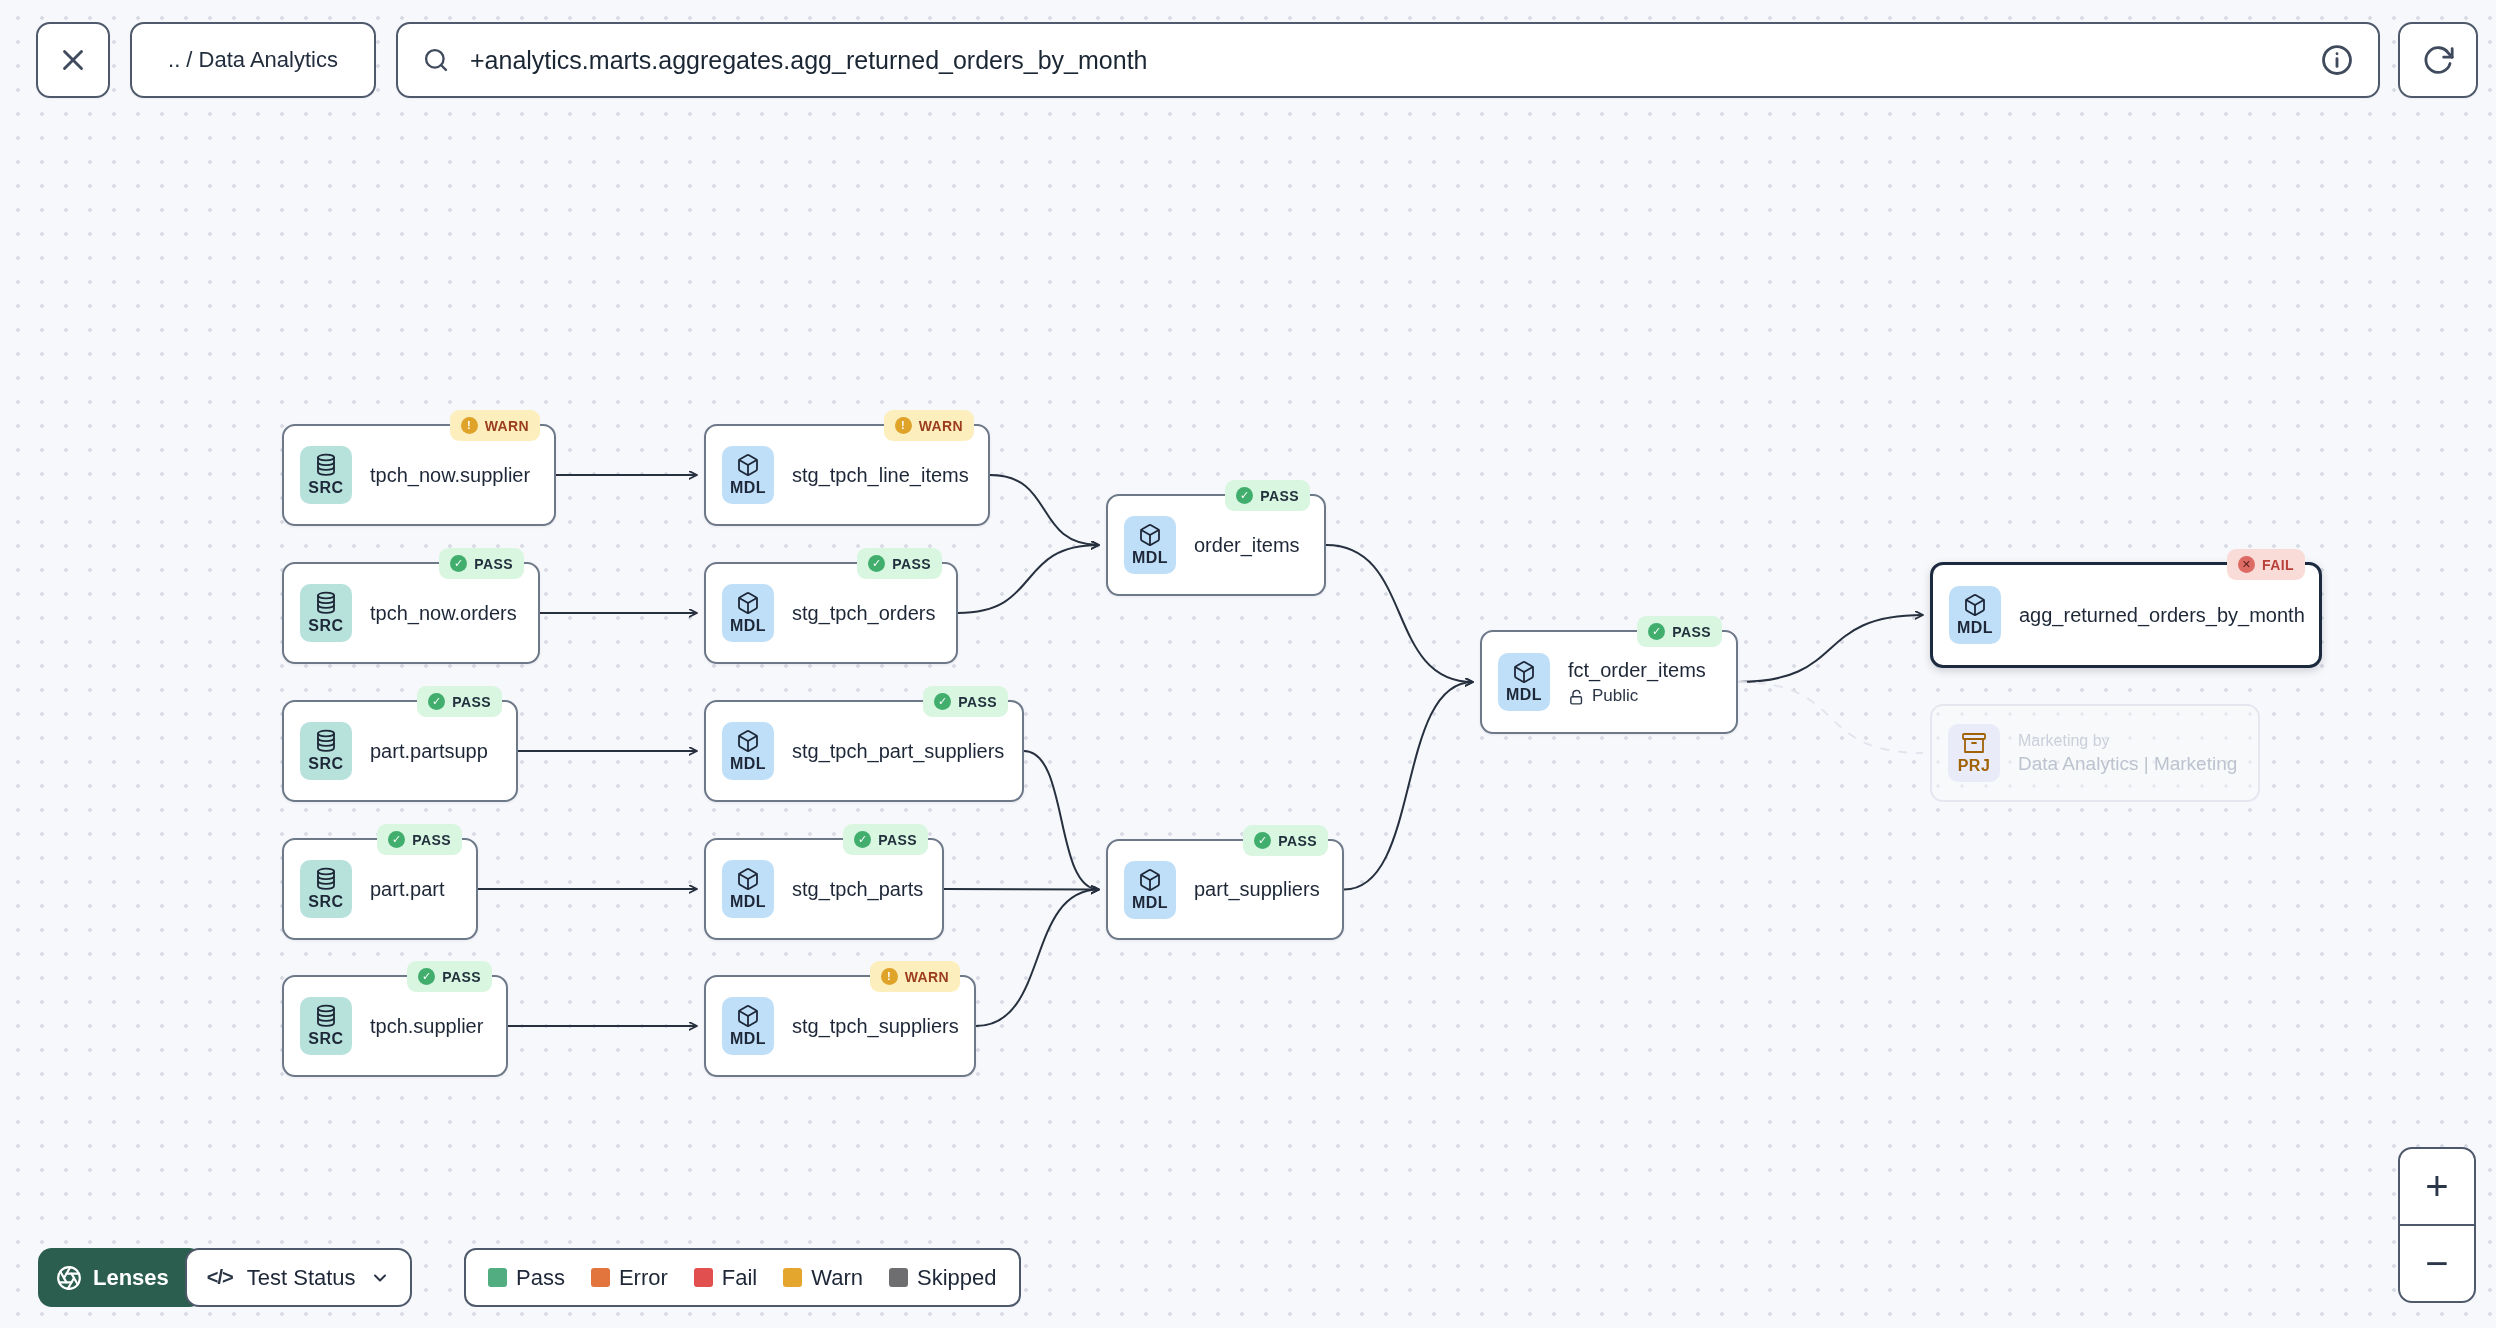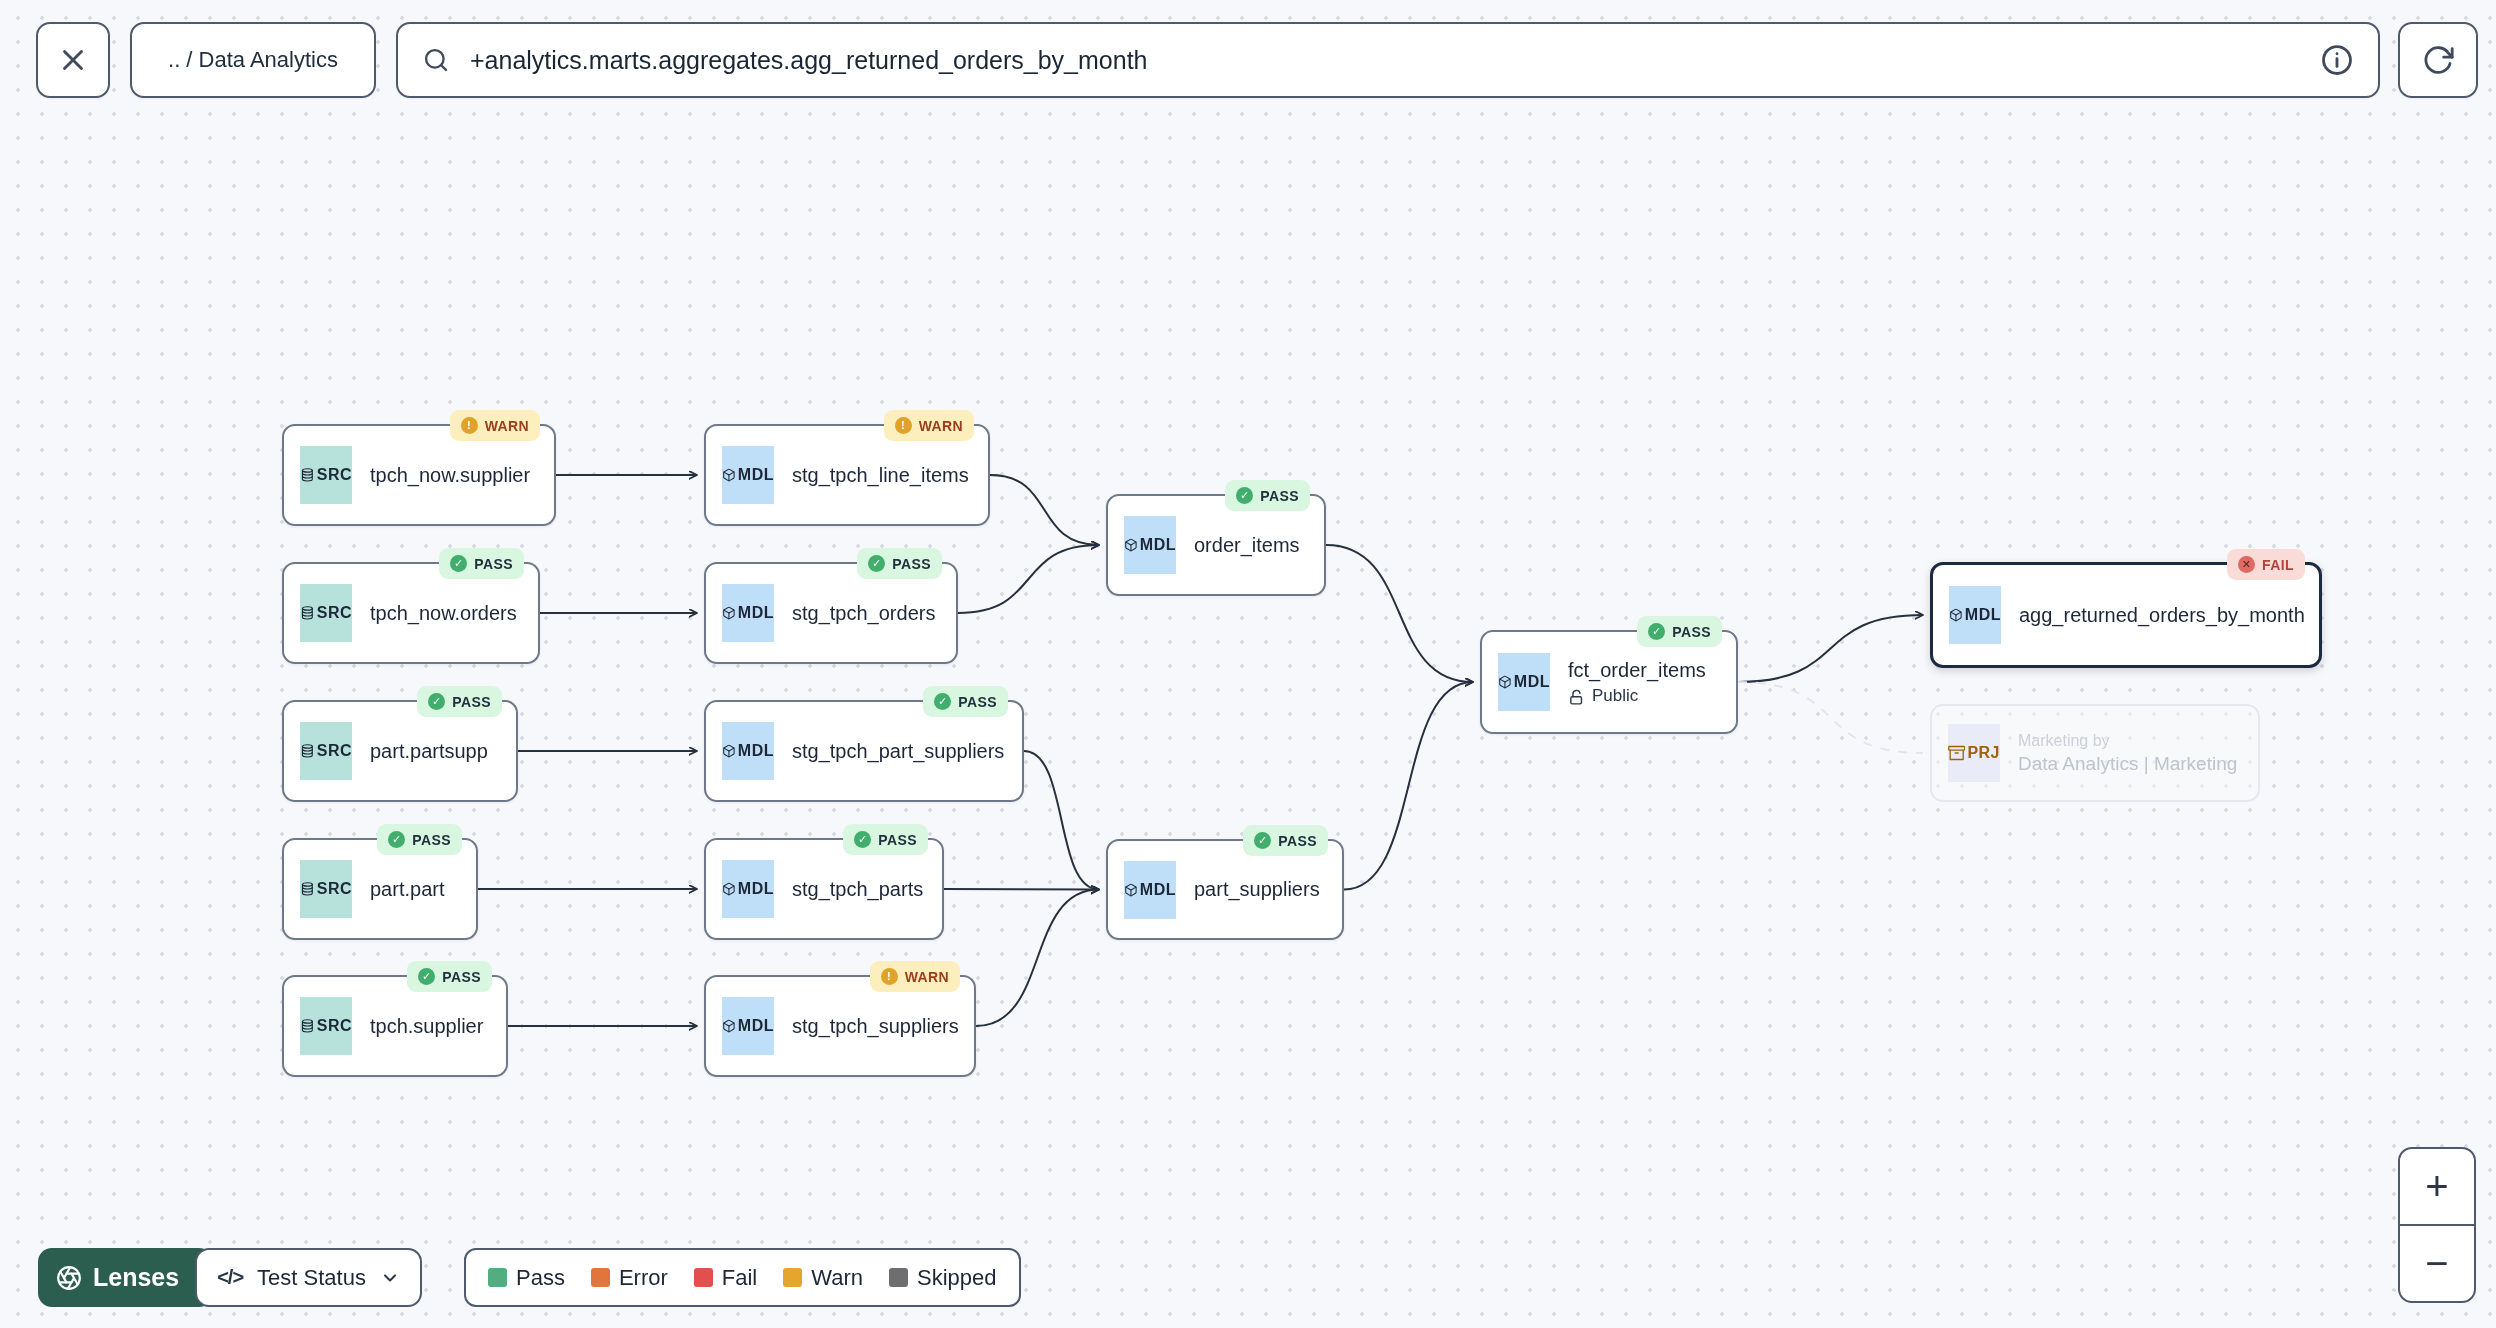--- a/index.html
+++ b/index.html
@@ -25,21 +25,21 @@
   
   #edge-layer{position:absolute;left:0;top:0;}
   .edge{fill:none;stroke:var(--edge,#26303f);stroke-width:2;}
   .ghost-edge{stroke:#e3e5ee;stroke-dasharray:9 9;}
   .node{position:absolute;background:#fff;border:2px solid var(--node_border,#6d7889);
         border-radius:13px;display:flex;align-items:center;gap:18px;padding:0 16px;
         box-shadow:0 1px 3px rgba(25,35,55,.07);box-sizing:border-box;cursor:pointer;}
   .node.selected{border:3.5px solid var(--selected_border,#1c2a40);
         box-shadow:0 3px 8px rgba(25,35,55,.18);}
   .node.ghost{background:rgba(248,249,252,.55);border-color:#e5e7f0;box-shadow:none;}
-  .chip{width:52px;height:58px;border-radius:0;display:flex;flex-direction:row;
+  .chip{width:52px;height:58px;border-radius:10px;display:flex;flex-direction:column;
         align-items:center;justify-content:center;gap:2px;flex:none;color:#1d2737;}
   .chip svg{width:24px;height:24px;stroke:currentColor;stroke-width:1.8;fill:none;
         stroke-linecap:round;stroke-linejoin:round;}
   .chip-label{font-size:16px;font-weight:600;letter-spacing:.5px;}
   .chip-SRC{background:var(--src_chip,#b7e2dc);}
   .chip-MDL{background:var(--mdl_chip,#bfdff8);}
   .chip-PRJ{background:var(--prj_chip,#eaebf8);}
   .node.ghost .chip{color:#a16207;}
   .node-label{font-size:20px;font-weight:500;color:#1d2737;white-space:nowrap;}
   .label-col{display:flex;flex-direction:column;justify-content:center;}
@@ -57,21 +57,21 @@
   .badge-PASS{background:var(--pass_bg,#d9f6e1);color:var(--pass_text,#21303c);}
   .badge-PASS .dot{background:var(--pass_dot,#41ae6d);}
   .badge-WARN{background:var(--warn_bg,#fcefbd);color:var(--warn_text,#9c3d1e);}
   .badge-WARN .dot{background:var(--warn_dot,#dfa32a);}
   .badge-FAIL{background:var(--fail_bg,#f9dbd8);color:var(--fail_text,#b8423a);}
   .badge-FAIL .dot{background:var(--fail_dot,#dd6a63);color:#5e2220;}
 
   
   #lenses-group{position:absolute;left:38px;top:1248px;height:59px;display:flex;align-items:stretch;}
   #lenses-btn{background:var(--lenses_green,#2b5e4e);color:#fff;border-radius:14px;
-        display:flex;align-items:center;gap:11px;padding:0 34px 0 18px;font-size:25px;
+        display:flex;align-items:center;gap:11px;padding:0 34px 0 18px;font-size:22px;
         font-weight:600;margin-right:-18px;cursor:pointer;}
   #lenses-btn svg{width:26px;height:26px;stroke:#fff;stroke-width:2;fill:none;
         stroke-linecap:round;stroke-linejoin:round;}
   #test-status-btn{position:relative;background:#fff;border:2px solid var(--control_border,#4e596b);
         border-radius:14px;display:flex;align-items:center;gap:14px;padding:0 20px;
         font-size:22px;color:#1d2737;cursor:pointer;box-sizing:border-box;}
   .code-glyph{font-weight:700;font-size:20px;color:#2a3545;letter-spacing:-1px;}
   #legend-box{position:absolute;left:464px;top:1248px;height:59px;background:#fff;
         border:2px solid var(--control_border,#4e596b);border-radius:12px;display:flex;
         align-items:center;gap:26px;padding:0 22px;box-sizing:border-box;}

